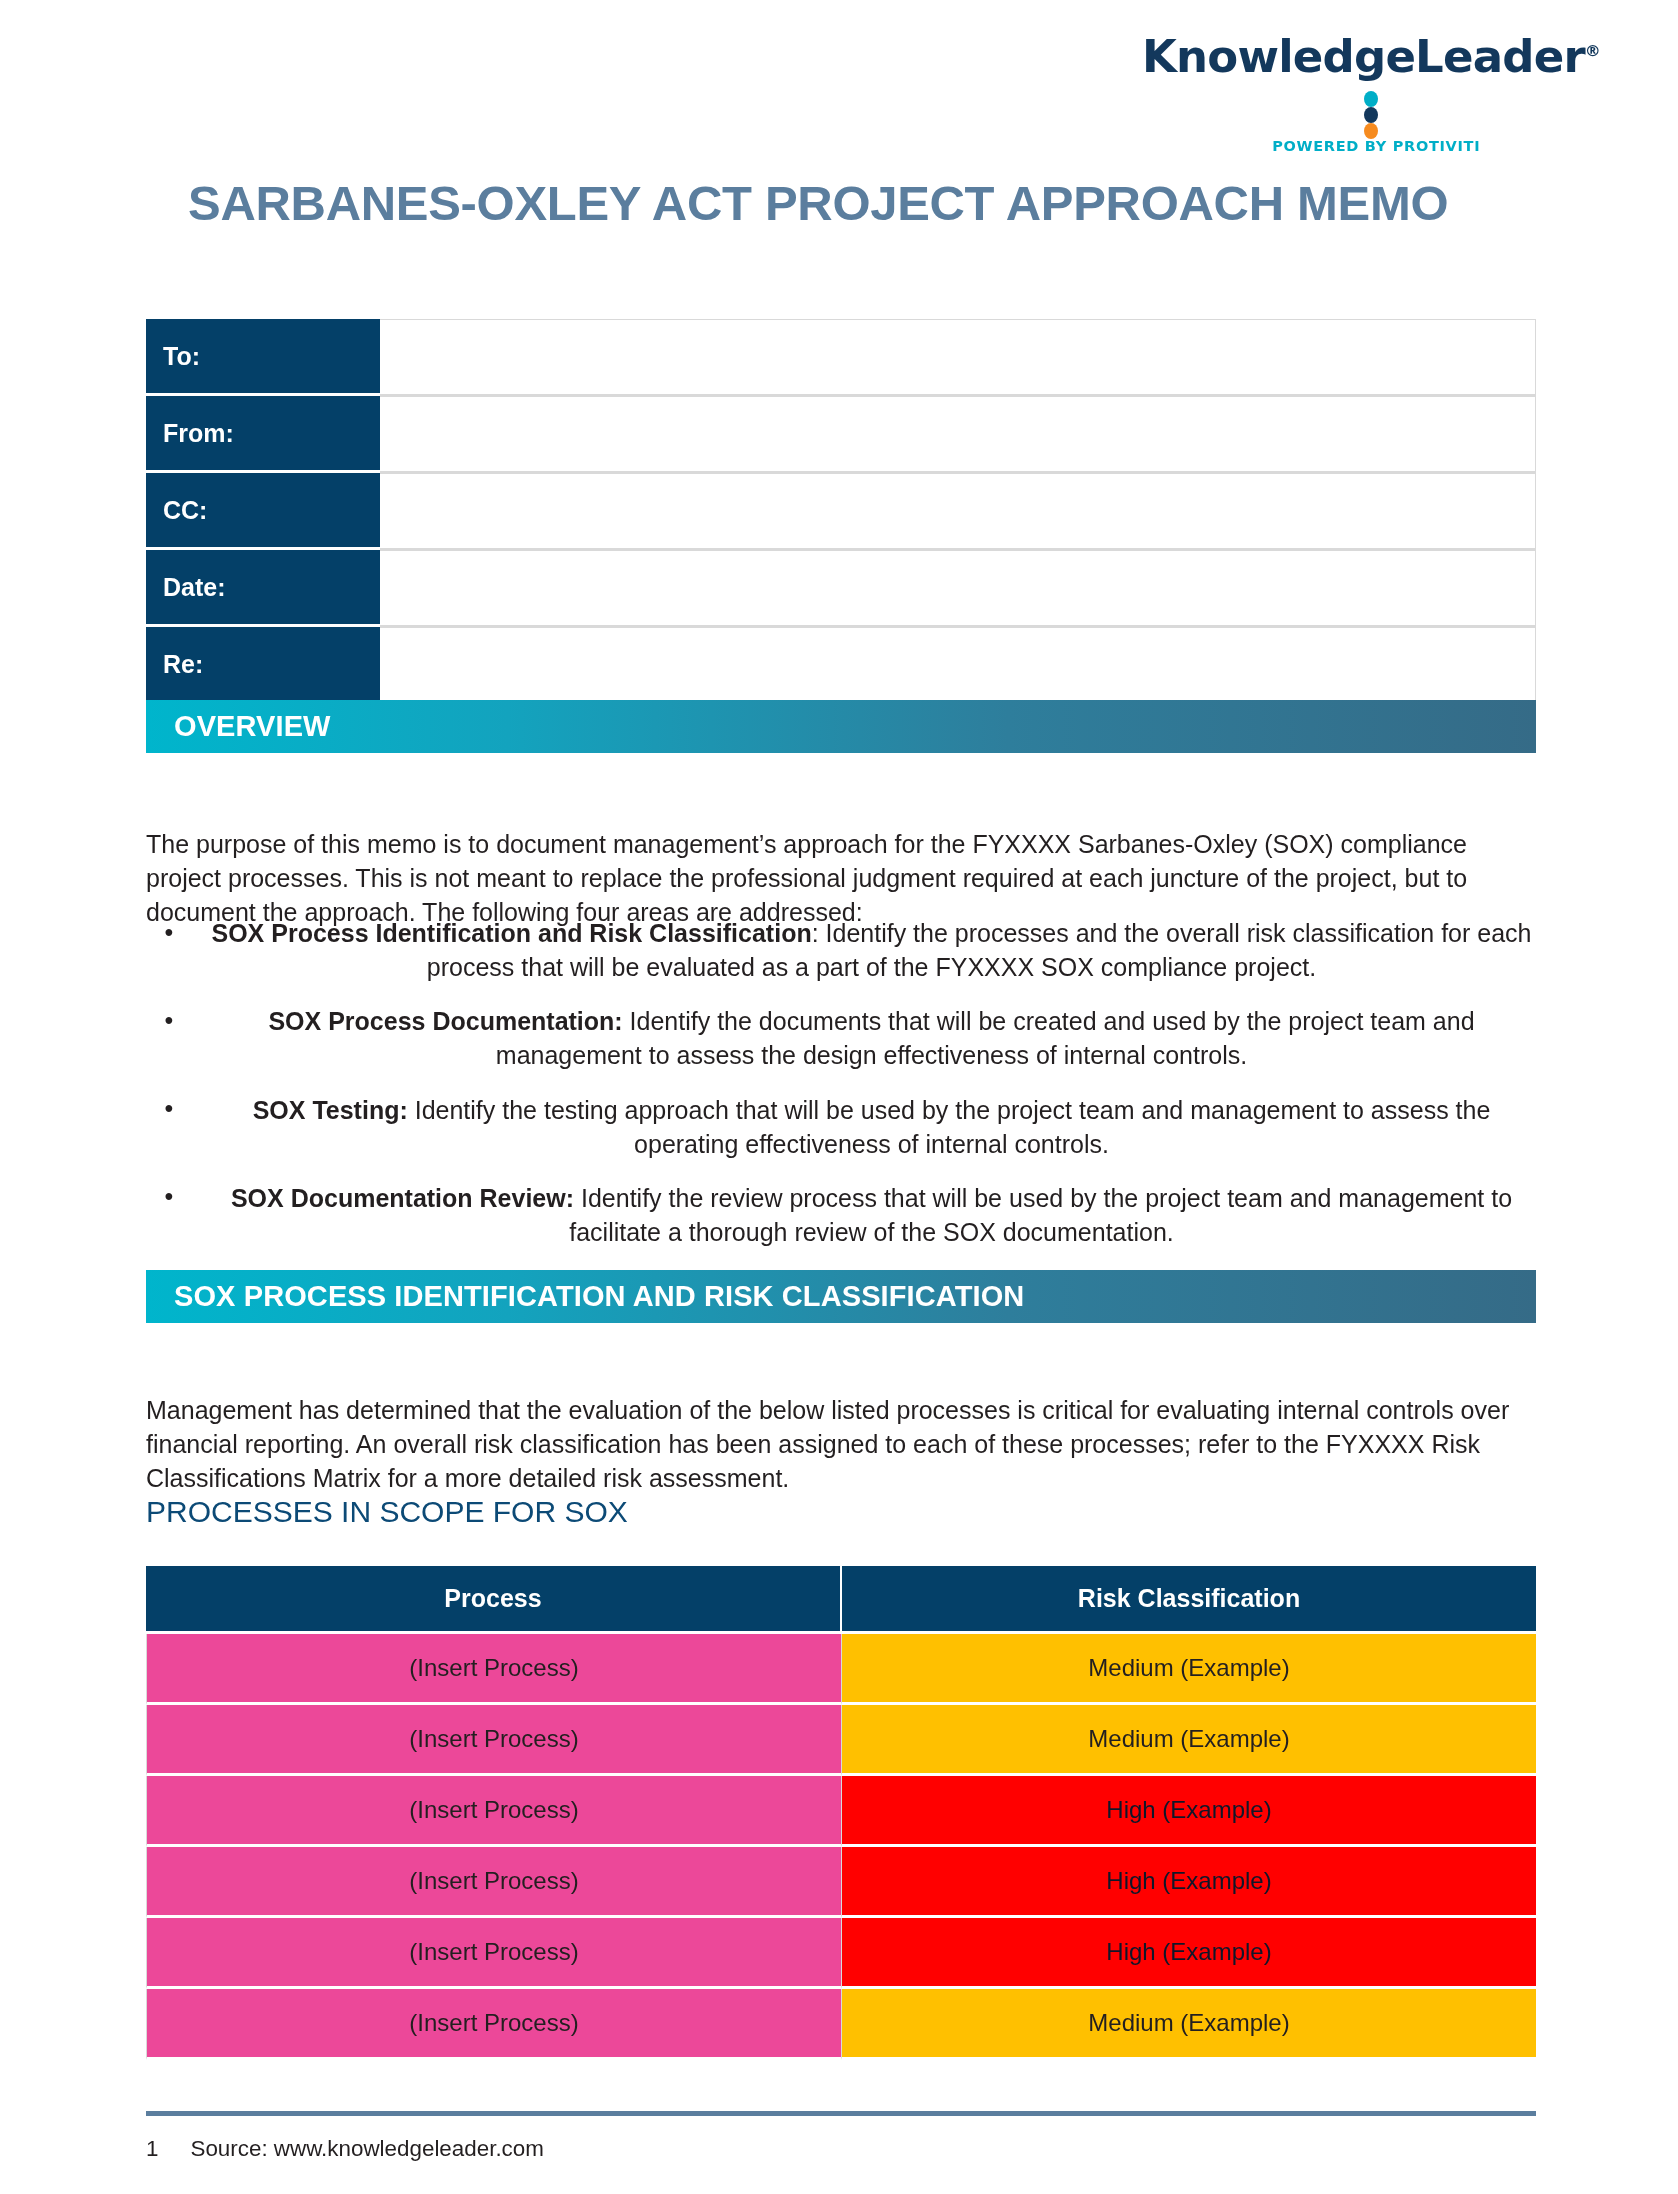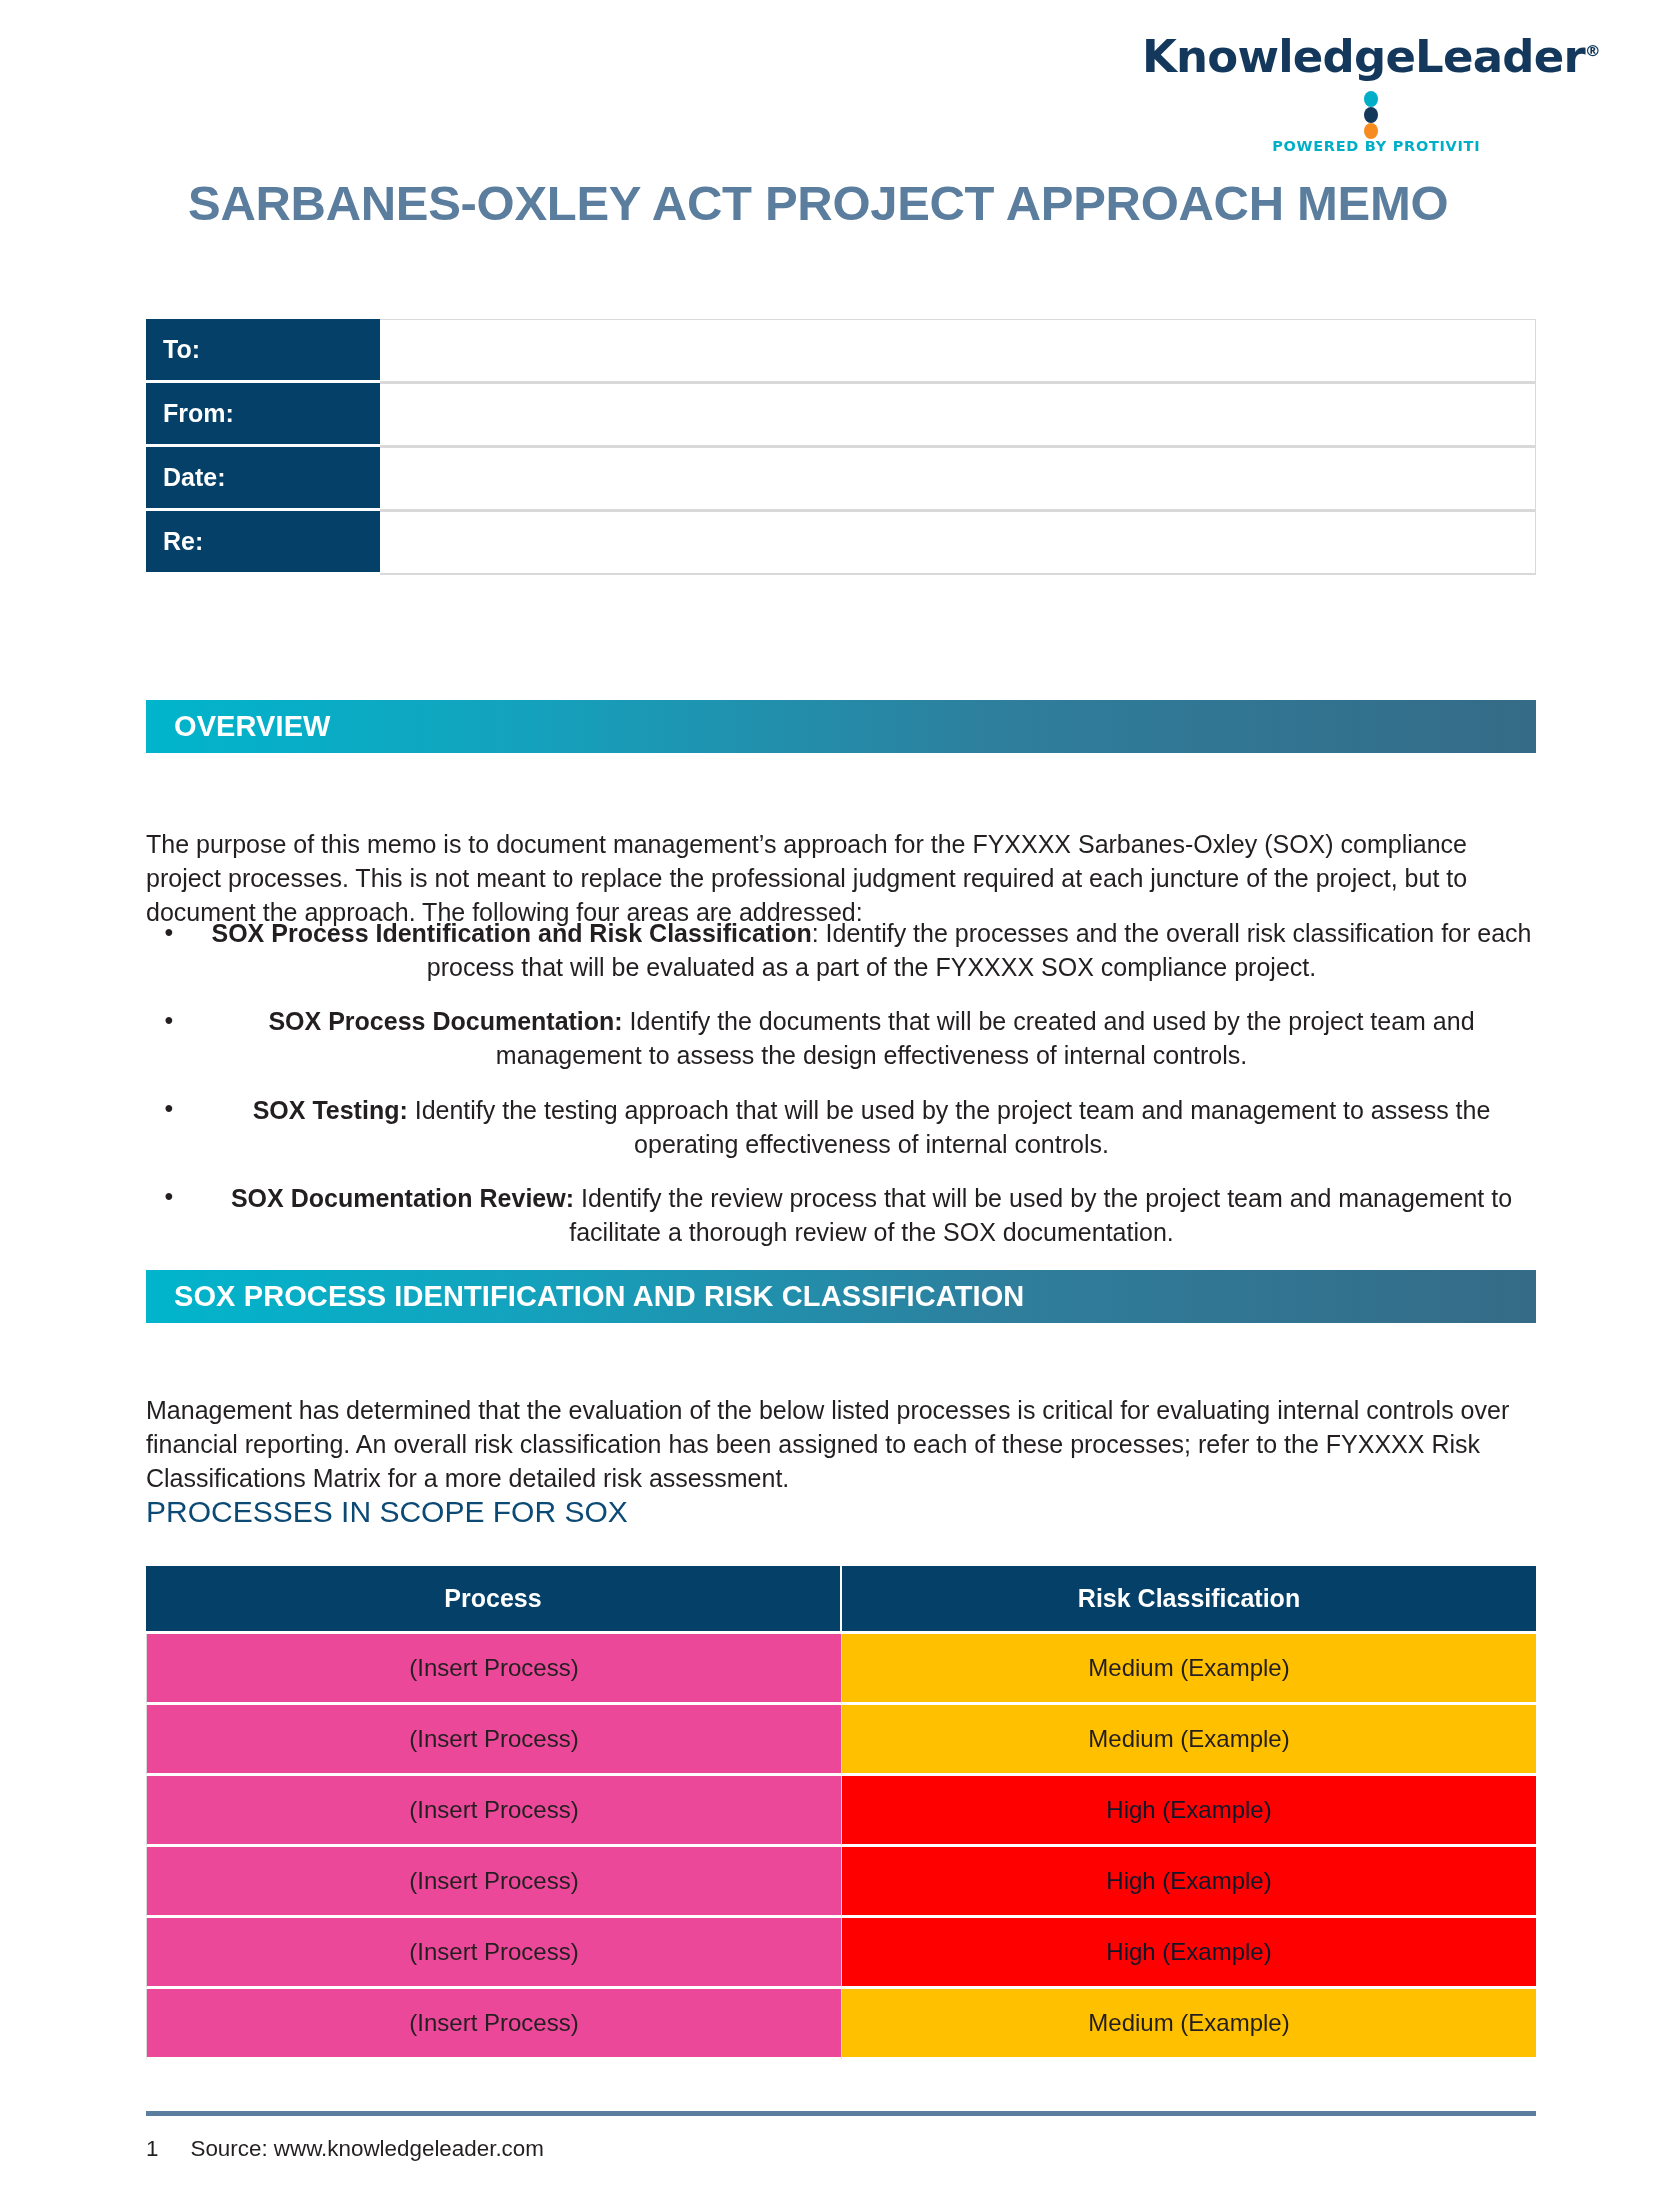--- a/index.html
+++ b/index.html
@@ -82,21 +82,21 @@
 
   
   .memo-table {
     position: absolute;
     top: 319px;
     left: 146px;
     width: 1390px;
     border-collapse: separate;
     border-spacing: 0;
   }
-  .memo-table tr { height: 64px; margin-top: 16px; }
+  .memo-table tr { height: 77px; margin-top: 16px; }
   .memo-label {
     width: 217px;
     background: #044068;
     color: #ffffff;
     font-size: 25px;
     font-weight: 700;
     padding: 0 0 0 17px;
     border-bottom: 3.3px solid #ffffff;
     vertical-align: middle;
   }
@@ -266,20 +266,24 @@
   <div class="doc-title">SARBANES-OXLEY ACT PROJECT APPROACH MEMO</div>
 
   <table class="memo-table">
     <tbody>
       <tr>
         <td class="memo-label">To:</td>
         <td class="memo-value"></td>
       </tr>
       <tr>
         <td class="memo-label">From:</td>
+        <td class="memo-value"></td>
+      </tr>
+      <tr>
+        <td class="memo-label">CC:</td>
         <td class="memo-value"></td>
       </tr>
       <tr>
         <td class="memo-label">Date:</td>
         <td class="memo-value"></td>
       </tr>
       <tr>
         <td class="memo-label">Re:</td>
         <td class="memo-value"></td>
       </tr>

